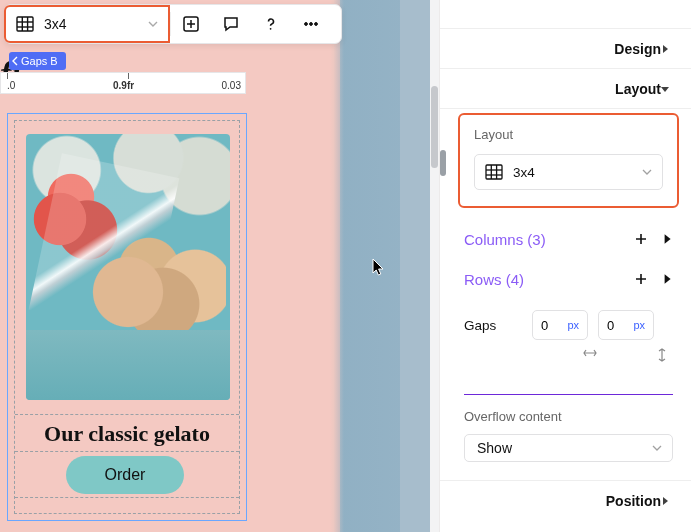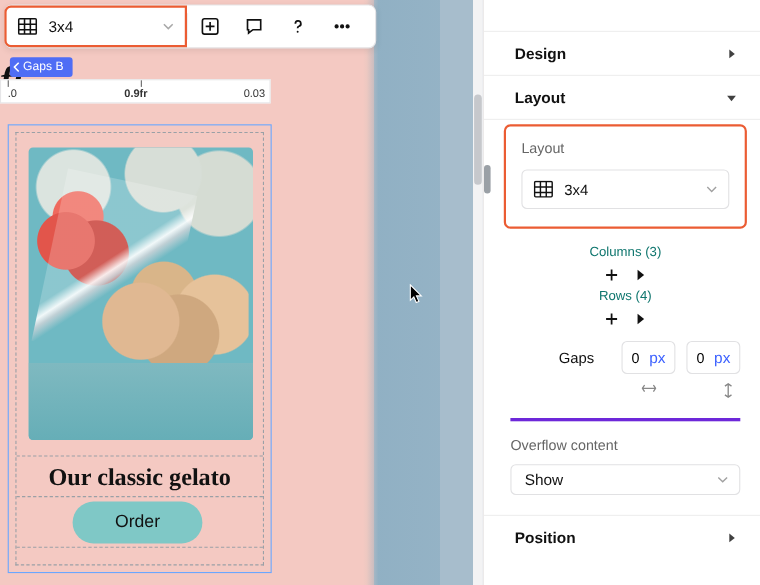--- a/index.html
+++ b/index.html
@@ -222,21 +222,21 @@
     position:absolute; left:0; top:150px; width:6px; height:26px;
     background:#9aa0a6; border-radius:3px;
   }
 
   .section-head {
     height:40px;
     display:flex; align-items:center;
     padding: 0 22px 0 28px;
     font-size:14px; font-weight:700; color:#111;
     border-top:1px solid #eee;
-    justify-content:space-between;
+    justify-content:flex-end;
   }
   .section-head .arrow { opacity:.8; }
   .section-head.open .arrow { transform: rotate(90deg); }
 
   .layout-body {
     padding: 4px 18px 18px 24px;
     border-top:1px solid #eee;
   }
 
   .layout-card {
@@ -256,47 +256,46 @@
     padding:0 10px;
     gap:10px;
     font-size:13.5px; color:#111;
     position:relative;
   }
   .layout-card .sel-box .caret { position:absolute; right:10px; opacity:.55; }
 
   .prop-row {
     display:flex; align-items:center; justify-content:space-between;
     height:34px;
-    font-size:12px; color:#0f766e;
+    font-size:15px; color:#8b5cf6;
     margin-top:6px;
-    flex-direction:column;
   }
   .prop-row .acts { display:flex; gap:14px; align-items:center; color:#111; }
   .prop-row .acts svg { width:12px; height:12px; }
 
   .gaps-row {
     display:flex; align-items:center; gap:10px;
     margin-top:14px;
     font-size:13.5px;
   }
-  .gaps-row .lbl { width:58px; color:#111;margin-left:44px; }
+  .gaps-row .lbl { width:58px; color:#111; }
   .gap-input {
     width:56px; height:30px;
     border:1px solid #e1e1e3; border-radius:5px;
     display:flex; align-items:center; justify-content:space-between;
     padding:0 8px; font-size:13px;
   }
-  .gap-input .unit { color:#3d62ff; font-size:14px; }
+  .gap-input .unit { color:#3d62ff; font-size:11px; }
   .gap-icons {
     display:flex; gap:60px; justify-content:flex-end;
     margin:8px 6px 0 0;
     color:#777;
   }
 
-  .overflow-block { margin-top:18px; border-top:3px solid #6d28d9; padding-top:14px; }
+  .overflow-block { margin-top:32px; border-top:1px solid #6d28d9; padding-top:14px; }
   .overflow-block .lbl { font-size:13px; color:#666; margin-bottom:10px; }
   .overflow-block .sel-box {
     height:28px;
     border:1px solid #e1e1e3;
     border-radius:5px;
     display:flex; align-items:center;
     padding:0 12px;
     font-size:14px; color:#111;
     position:relative;
   }

